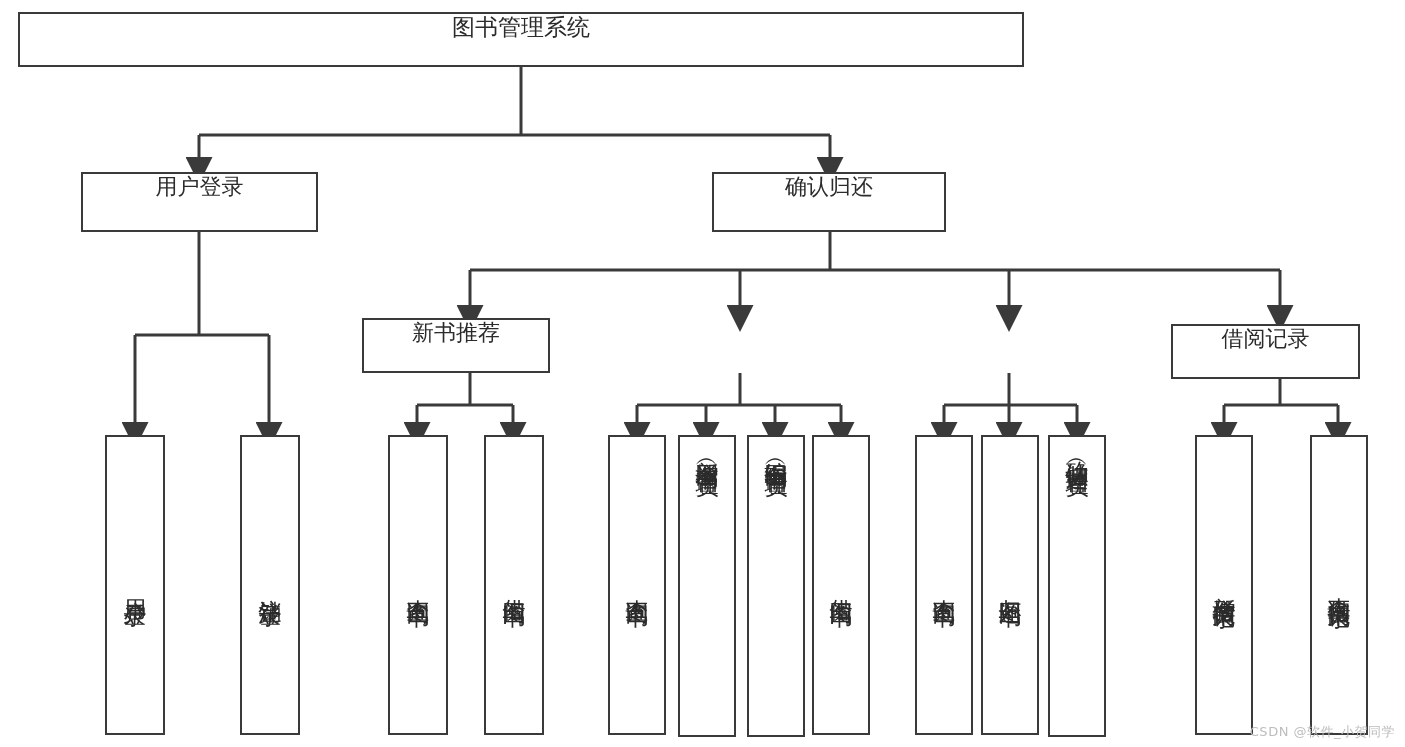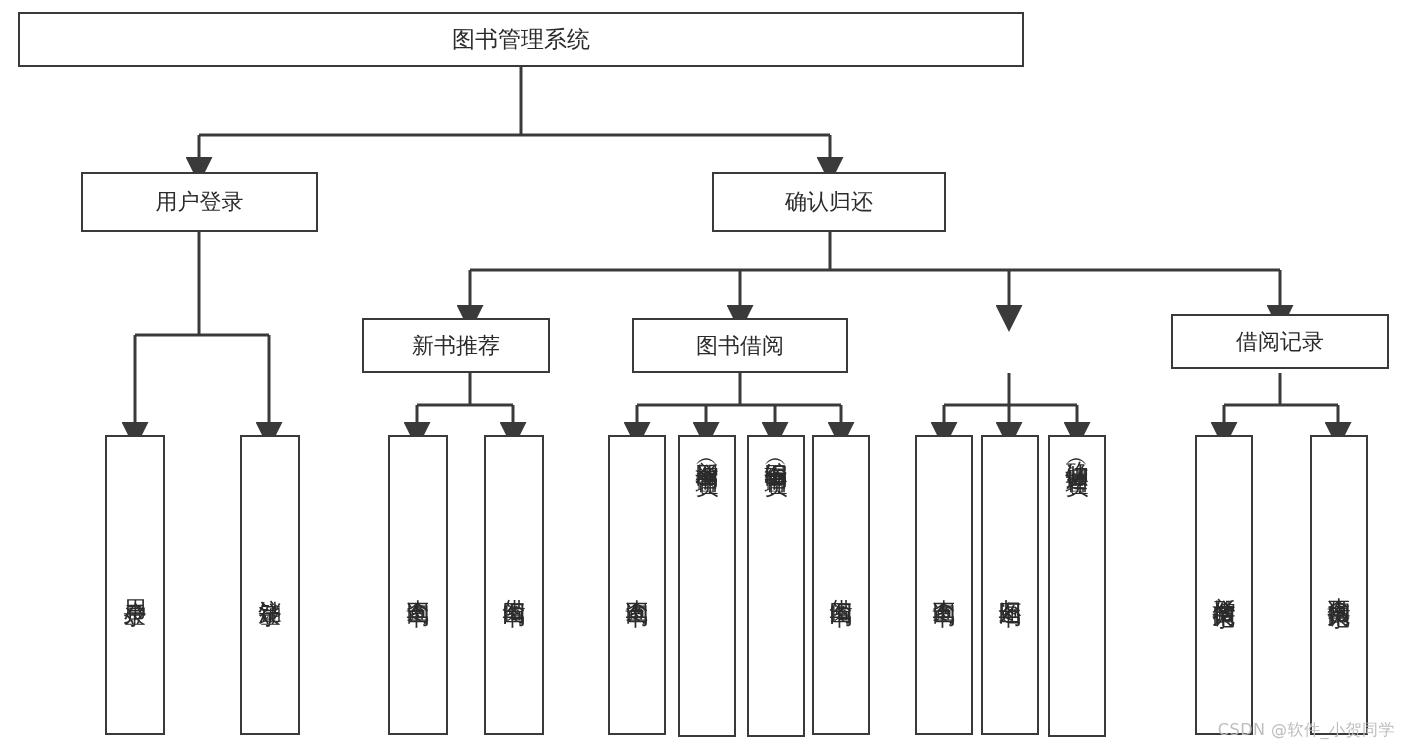--- a/index.html
+++ b/index.html
@@ -25,21 +25,21 @@
     width: 1405px;
     height: 747px;
     pointer-events: none;
   }
   .node {
     position: absolute;
     box-sizing: border-box;
     background: #ffffff;
     border: 2px solid #3a3a3a;
     display: flex;
-    align-items: center;
+    align-items: flex-start;
     justify-content: center;
     overflow: hidden;
   }
   .node .node-label {
     display: block;
     color: #2b2b2b;
     line-height: 1.18;
     text-align: center;
     white-space: nowrap;
   }
@@ -63,21 +63,21 @@
     line-height: 1;
   }
   .node.vert.centered {
     align-items: center;
     padding-top: 0;
   }
   #watermark {
     position: absolute;
     right: 10px;
     bottom: 6px;
-    font-size: 16px;
+    font-size: 13px;
     color: #bdbdbd;
     white-space: nowrap;
     letter-spacing: 0.5px;
   }
 </style>
 </head>
 <body>
 
 <div id="diagram-root">
 
@@ -138,24 +138,21 @@
   <div class="node horiz" style="left:81px; top:172px; width:237px; height:60px;">
     <span class="node-label">用户登录</span>
   </div>
   <div class="node horiz" style="left:712px; top:172px; width:234px; height:60px;">
     <span class="node-label">确认归还</span>
   </div>
 
   <div class="node horiz" style="left:362px; top:318px; width:188px; height:55px;">
     <span class="node-label">新书推荐</span>
   </div>
-  <div class="node horiz" style="left:632px; top:318px; width:216px; height:55px;">
-    <span class="node-label">图书借阅</span>
-  </div>
-  <div class="node horiz" style="left:1171px; top:314px; width:218px; height:55px;">
+  <div class="node horiz" style="left:1171px; top:324px; width:189px; height:55px;">
     <span class="node-label">借阅记录</span>
   </div>
 
   <div class="node vert centered" style="left:105px; top:435px; width:60px; height:300px;">
     <span class="node-label">用户登录</span>
   </div>
   <div class="node vert centered" style="left:240px; top:435px; width:60px; height:300px;">
     <span class="node-label">注销登录</span>
   </div>
 

